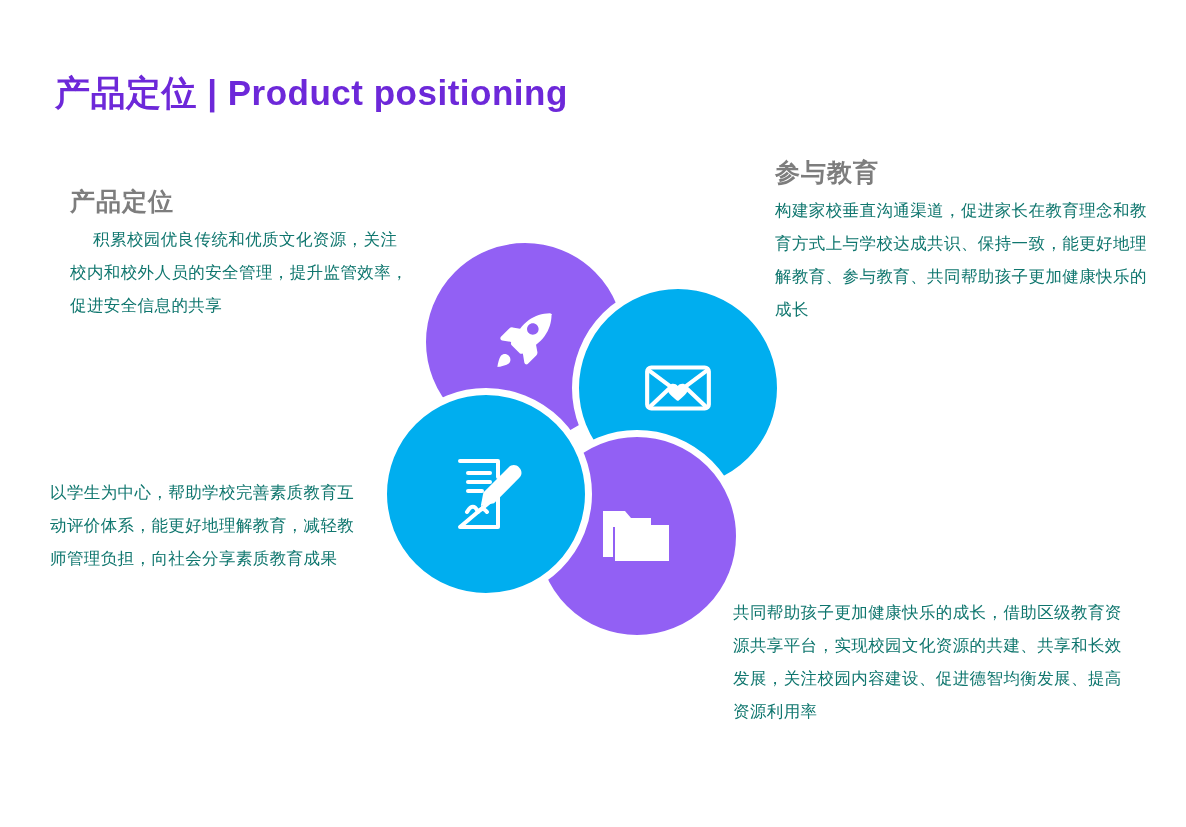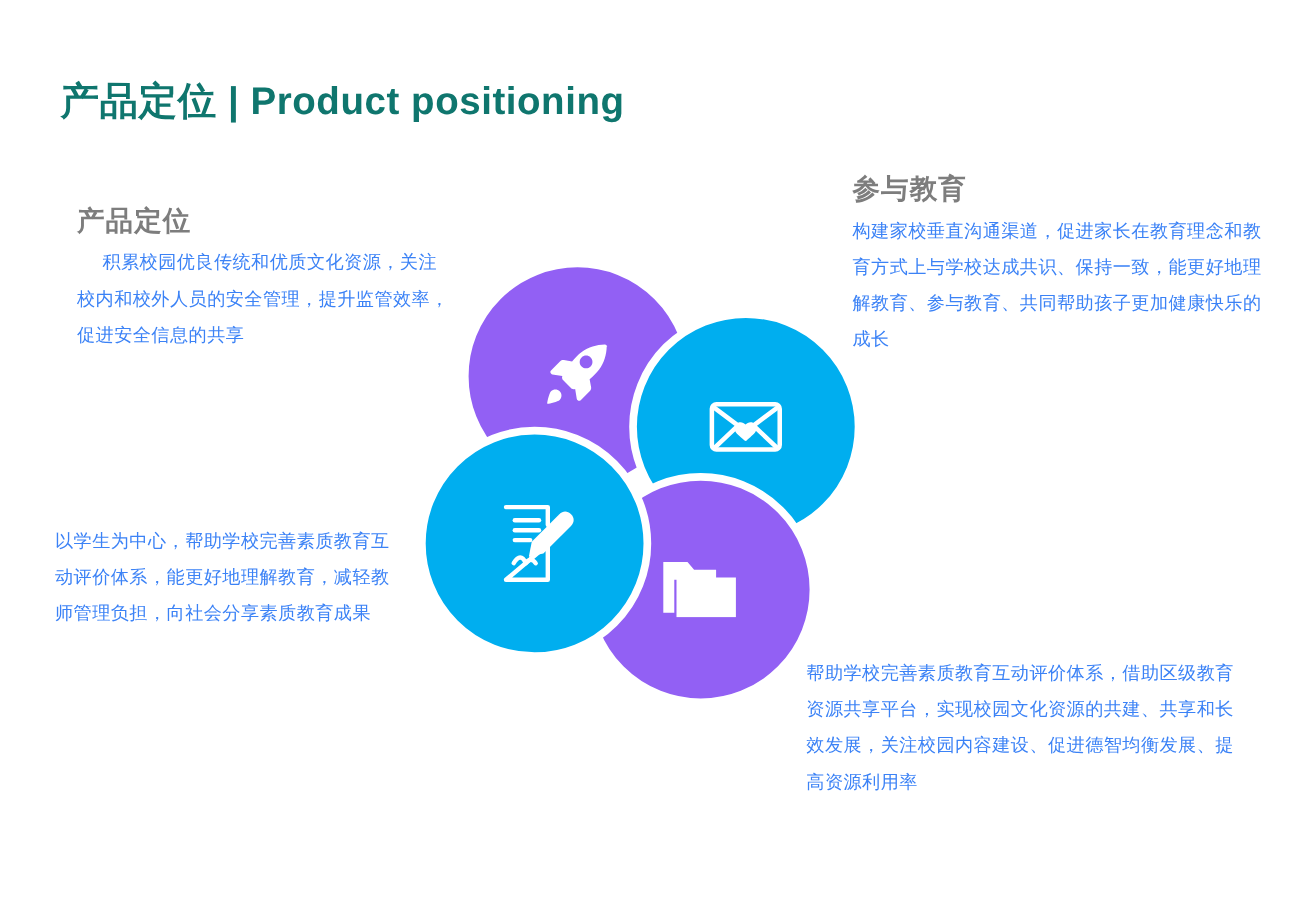--- a/index.html
+++ b/index.html
@@ -20,39 +20,39 @@
     overflow: hidden;
   }
 
   
   .slide-title {
     position: absolute;
     left: 55px;
     top: 72px;
     font-size: 35px;
     font-weight: bold;
-    color: #0f766e;
+    color: #6d28d9;
     letter-spacing: 0.5px;
     white-space: nowrap;
     line-height: 1.2;
   }
 
   
   .block { position: absolute; }
   .block-heading {
     font-size: 25px;
     font-weight: bold;
     color: #7d7d7d;
     line-height: 1.25;
     margin: 0 0 6px 0;
     letter-spacing: 1px;
   }
   .block-body {
     font-size: 16.5px;
-    color: #3b82f6;
+    color: #0f766e;
     line-height: 2.0;
     letter-spacing: 0.4px;
     margin: 0;
   }
 
   #block-campus-safety {
     left: 70px;
     top: 186px;
     width: 340px;
   }
@@ -135,21 +135,21 @@
   <div class="block" id="block-home-school">
     <div class="block-heading">参与教育</div>
     <div class="block-body">构建家校垂直沟通渠道，促进家长在教育理念和教育方式上与学校达成共识、保持一致，能更好地理解教育、参与教育、共同帮助孩子更加健康快乐的成长</div>
   </div>
 
   <div class="block" id="block-moral-evaluation">
     <div class="block-body">以学生为中心，帮助学校完善素质教育互动评价体系，能更好地理解教育，减轻教师管理负担，向社会分享素质教育成果</div>
   </div>
 
   <div class="block" id="block-culture">
-    <div class="block-body">帮助学校完善素质教育互动评价体系，借助区级教育资源共享平台，实现校园文化资源的共建、共享和长效发展，关注校园内容建设、促进德智均衡发展、提高资源利用率</div>
+    <div class="block-body">共同帮助孩子更加健康快乐的成长，借助区级教育资源共享平台，实现校园文化资源的共建、共享和长效发展，关注校园内容建设、促进德智均衡发展、提高资源利用率</div>
   </div>
 
   <div id="circle-cluster">
 
     <div class="circle" id="circle-campus-safety">
       <span>
         <svg width="72" height="72" viewBox="0 0 64 64" aria-hidden="true">
           <g fill="#ffffff">
             <path d="M55.5 7.2c-0.3-0.5-0.9-0.8-1.5-0.8 -6.6 0.1-13.2 2.1-18.6 6.1 -2.9 2.1-5.5 4.8-7.8 7.7l-6.6-1.2c-1.1-0.2-2.2 0.2-3 1l-7.4 7.4c-0.5 0.5-0.7 1.2-0.4 1.9 0.2 0.7 0.8 1.2 1.5 1.3l8 1.3c-0.3 0.9-0.3 1.8 0.1 2.6l0.1 0.2 7.4 7.4 0.2 0.1c0.8 0.4 1.7 0.4 2.6 0.1l1.3 8c0.1 0.7 0.6 1.3 1.3 1.5 0.7 0.2 1.4 0.1 1.9-0.4l7.4-7.4c0.8-0.8 1.2-1.9 1-3l-1.2-6.6c2.9-2.3 5.6-4.9 7.7-7.8 4-5.4 6-12 6.1-18.6C56.3 8.1 56 7.6 55.5 7.2zM42.6 24.1c-2 2-5.3 2-7.3 0 -2-2-2-5.3 0-7.3 2-2 5.3-2 7.3 0C44.6 18.8 44.6 22 42.6 24.1z"></path>
             <path d="M10.6 44.2c-1.6 1.6-3.3 9.6-3 10 0.4 0.4 8.3-1.4 10-3 1.9-1.9 2-5 0-7C15.6 42.2 12.5 42.3 10.6 44.2z"></path>

